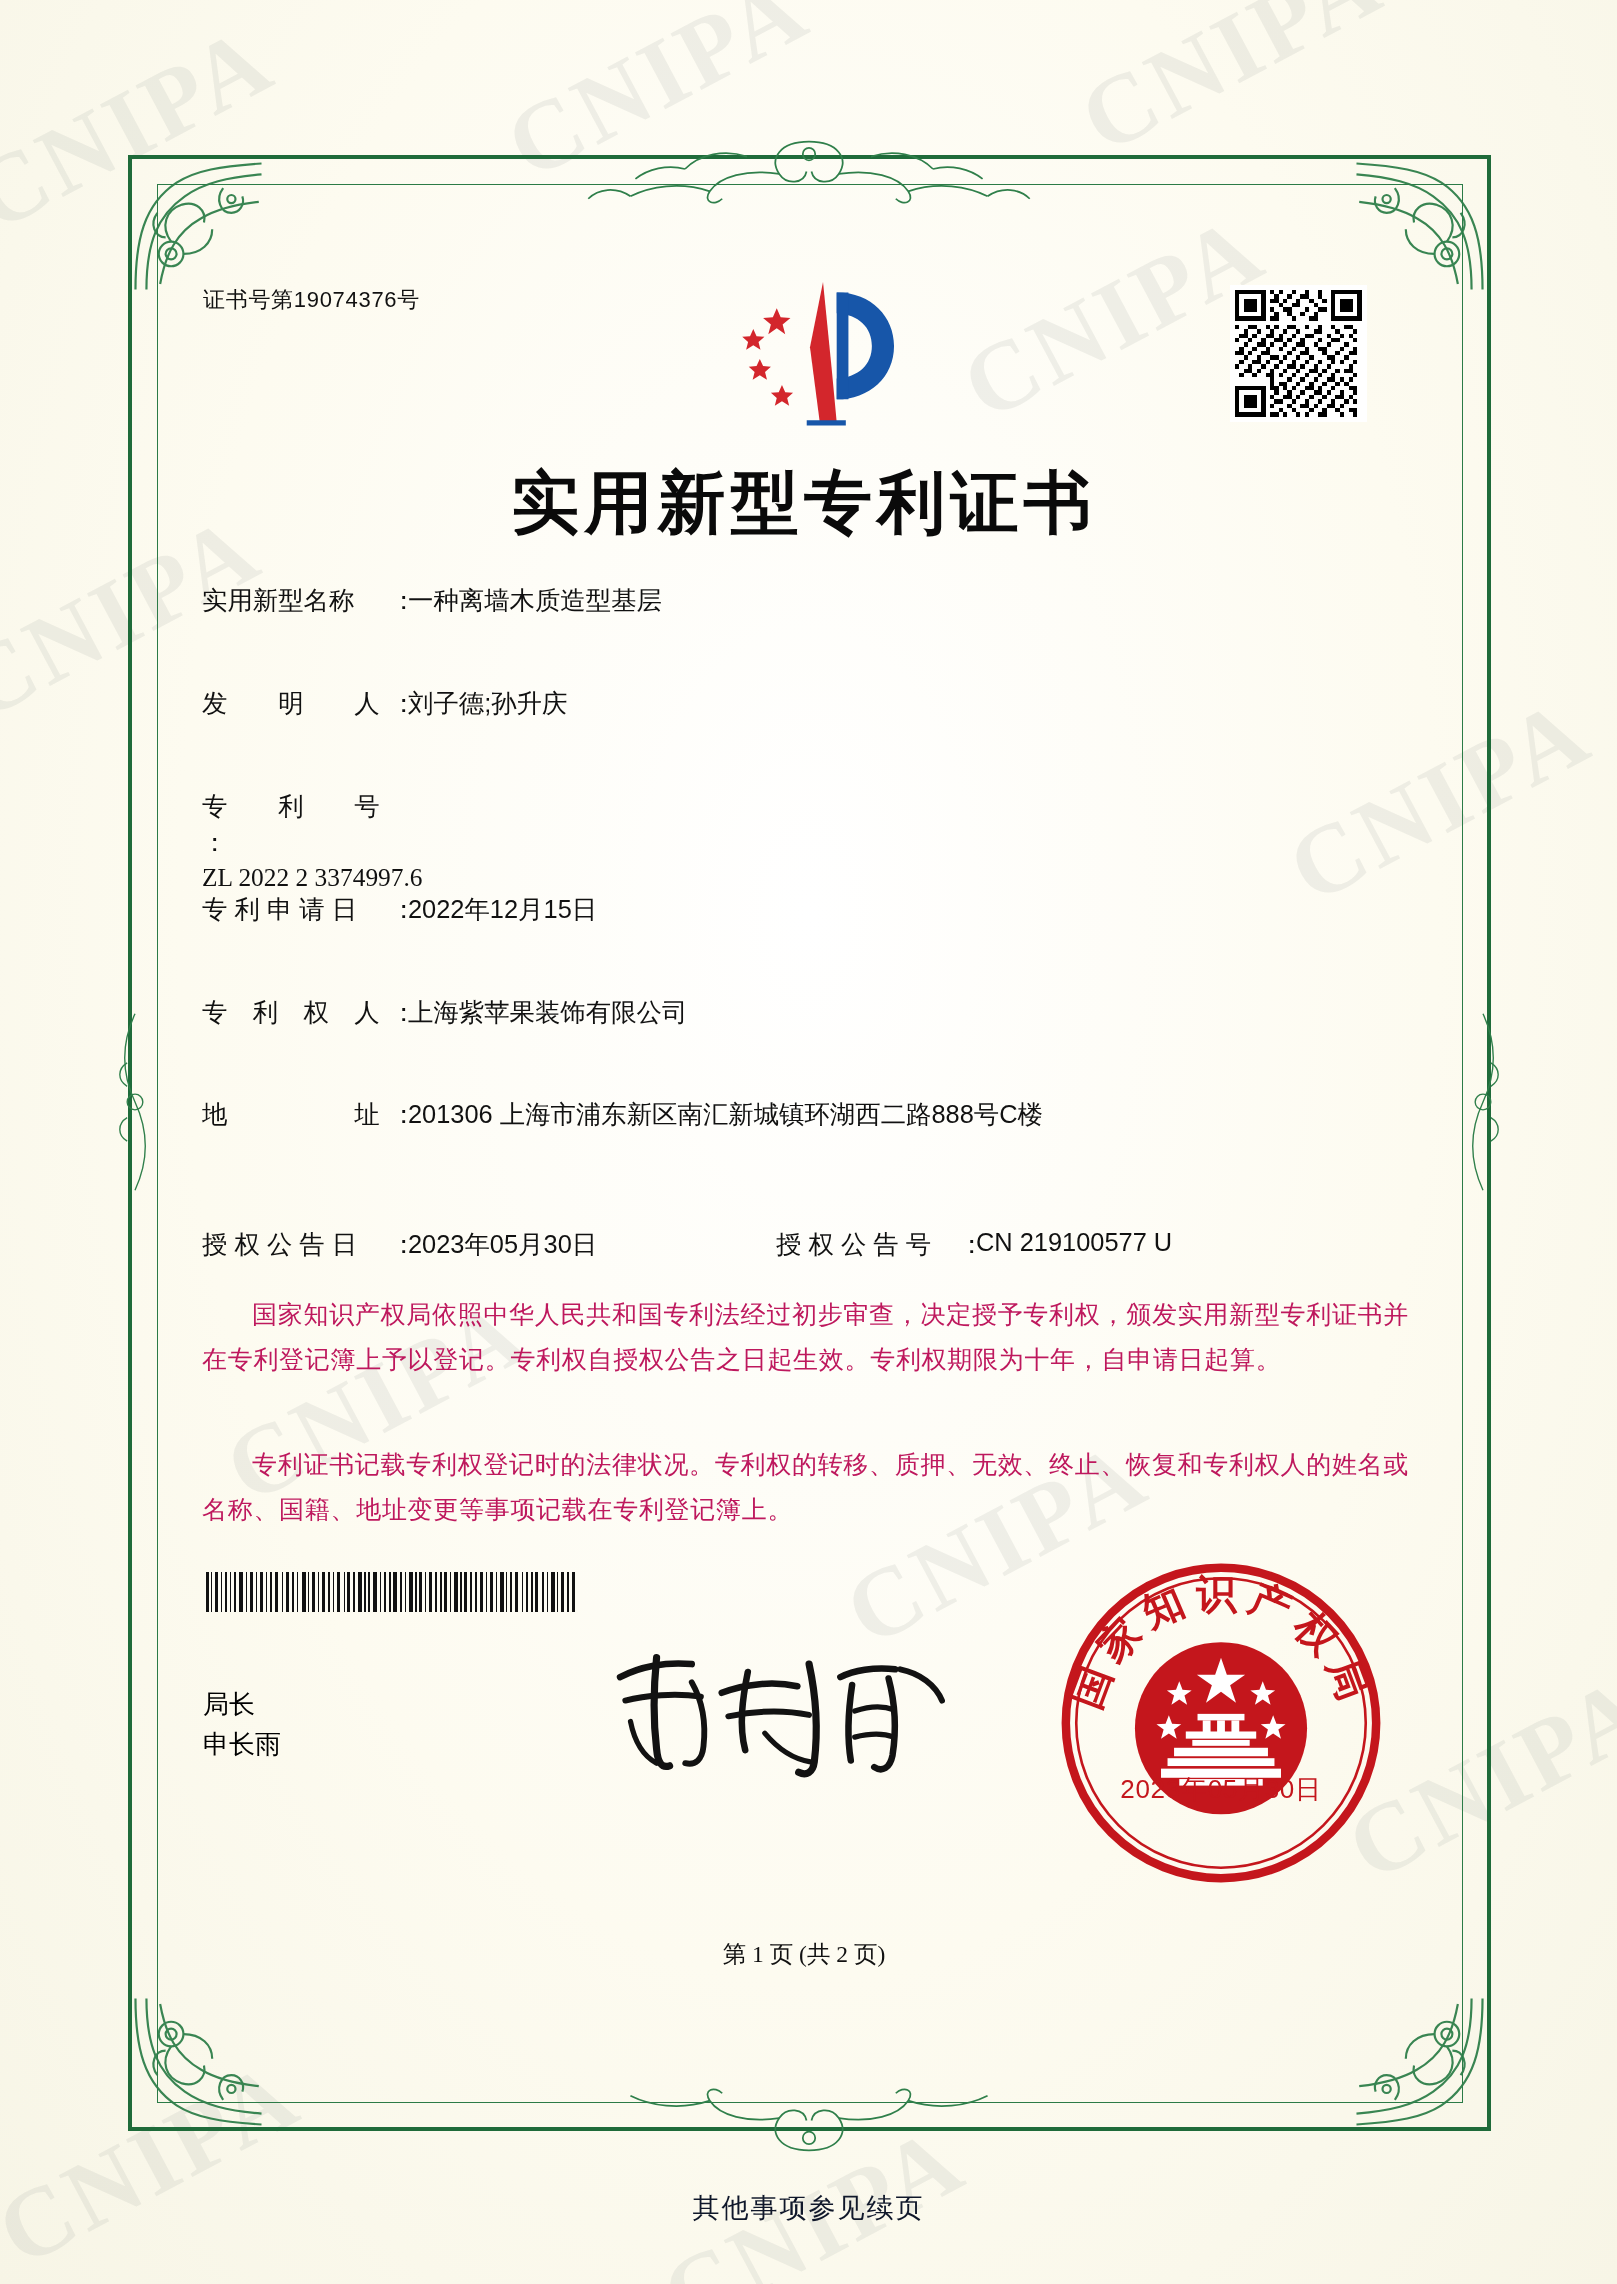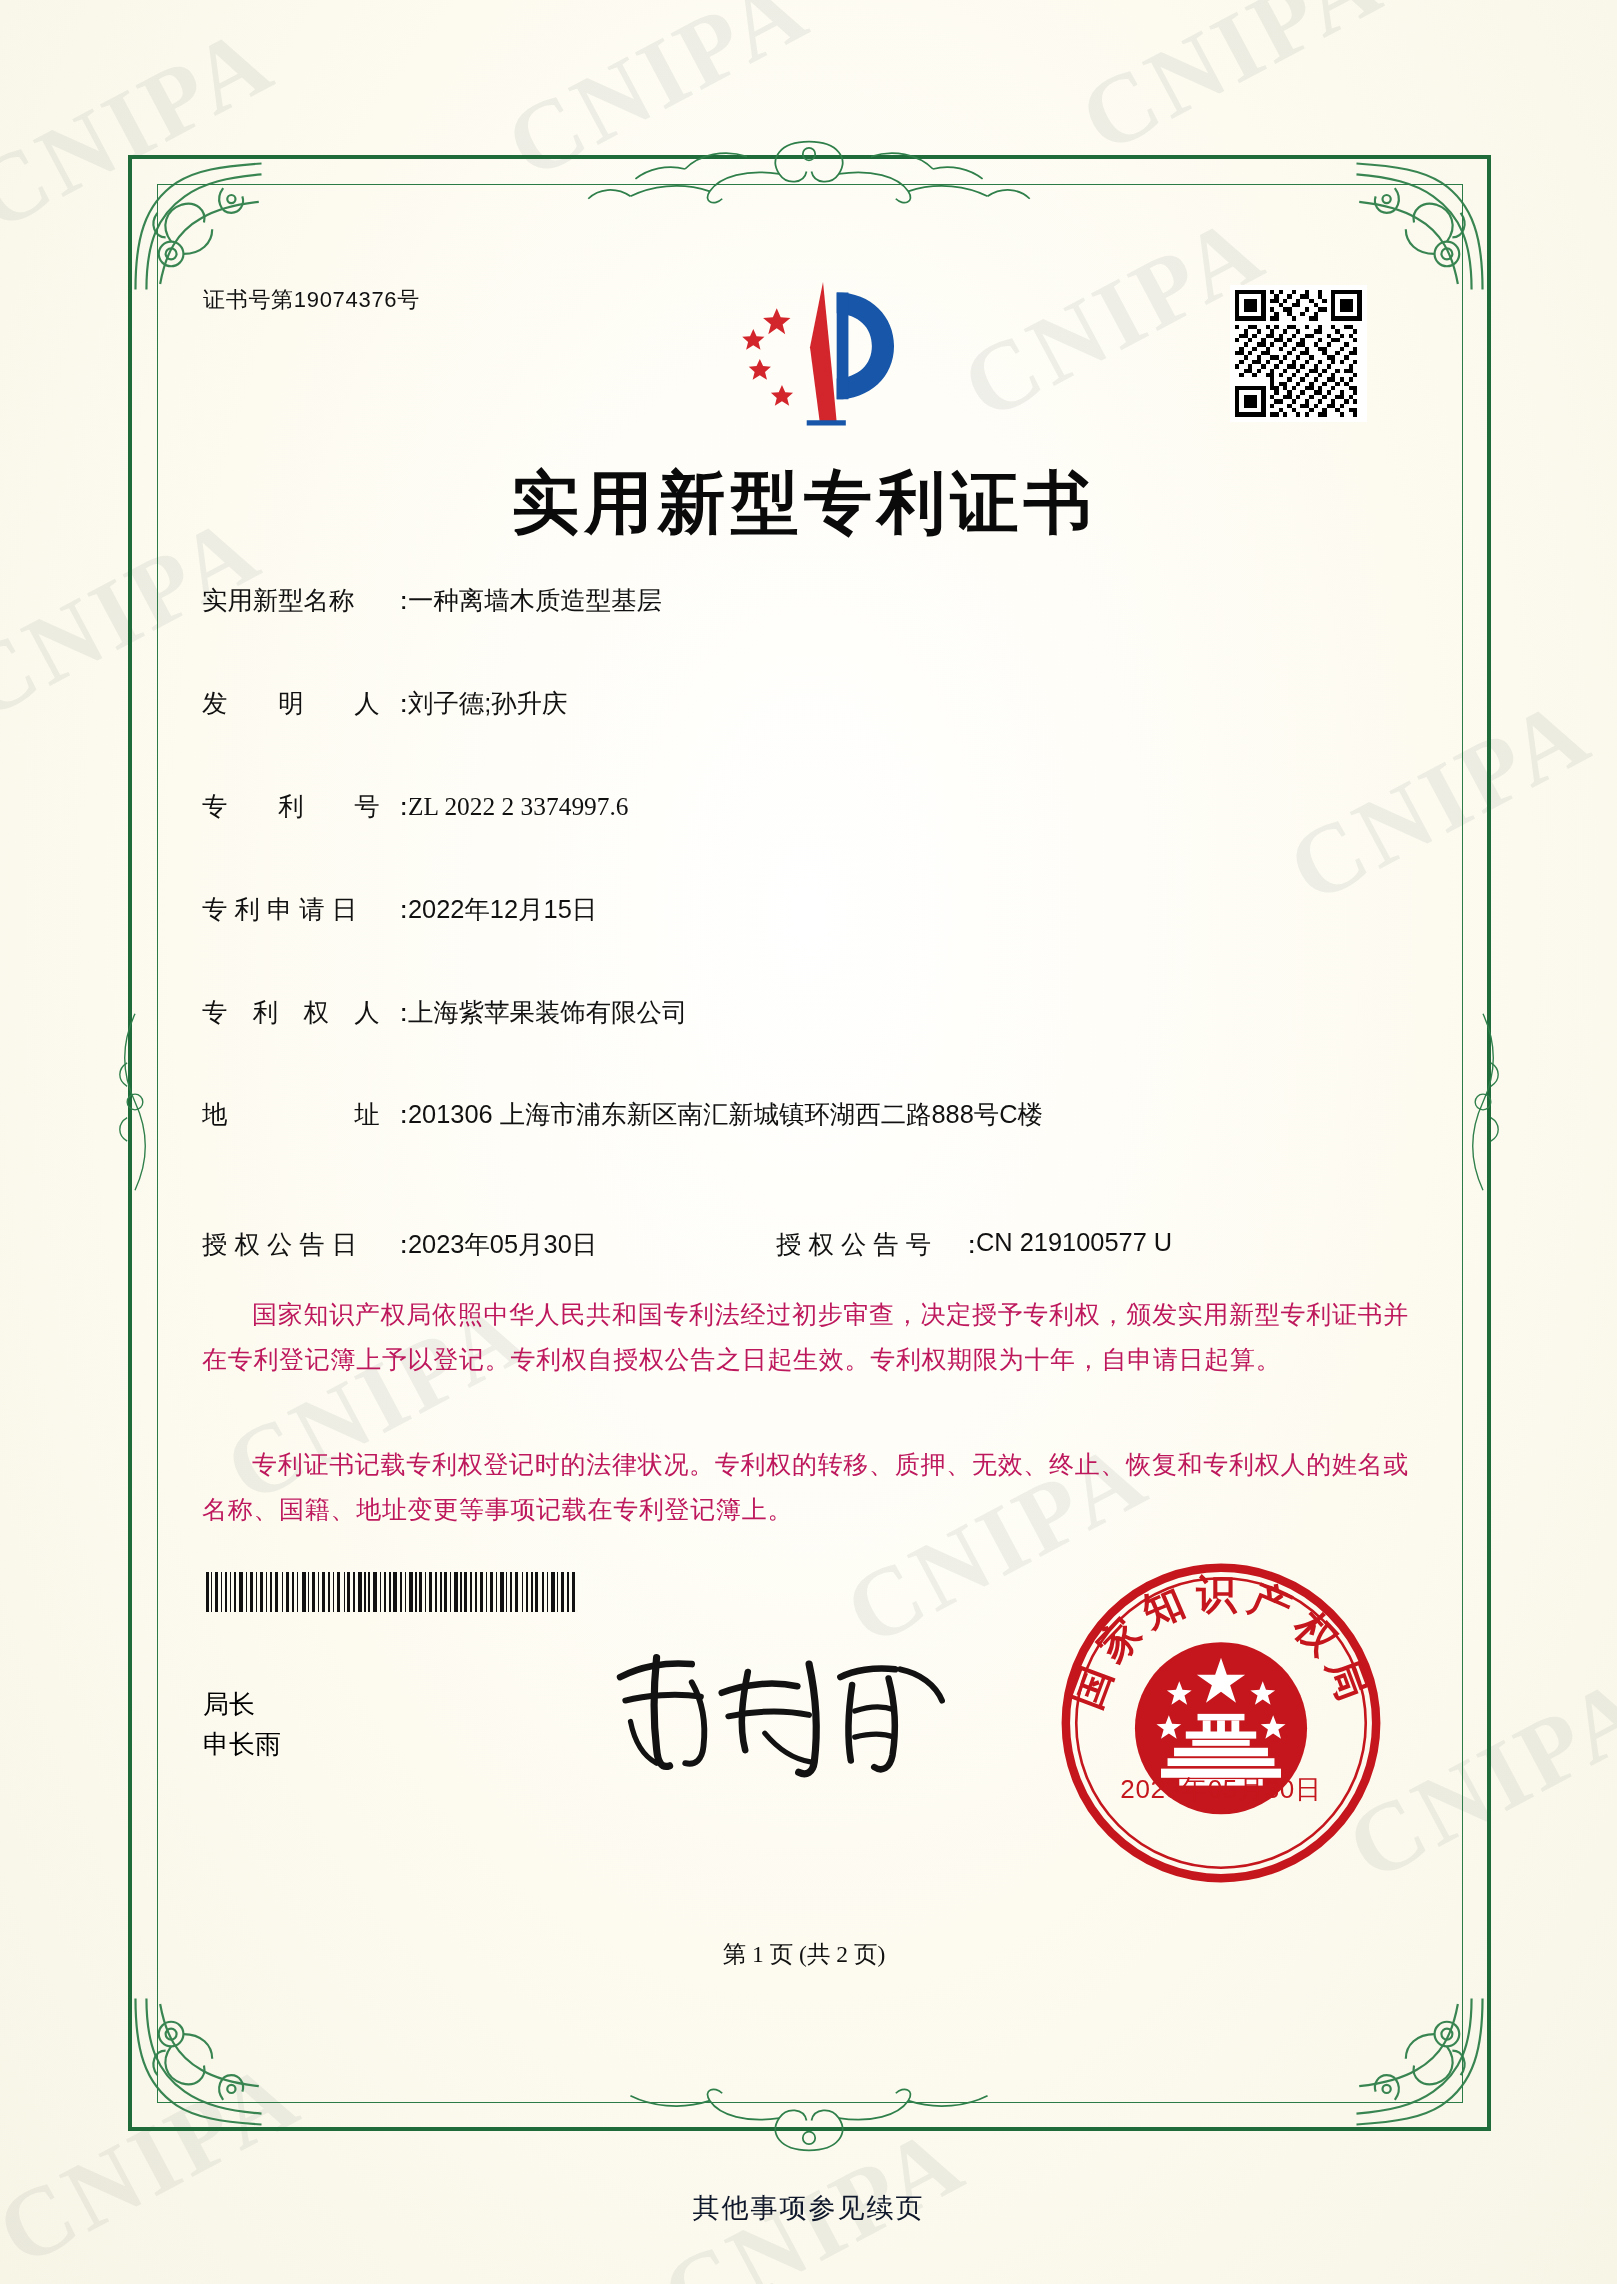--- a/index.html
+++ b/index.html
@@ -186,21 +186,21 @@
     width: 17px;
   }
   .field-value {
     flex: 1 1 auto;
     font-family: Liberation Sans, sans-serif;
   }
   .field-value.serif { font-family: "Liberation Serif", serif; }
 
   #row-name     { top: 399px; }
   #row-inventor { top: 502px; }
-  #row-patentno { top: 605px; }
+  #row-patentno { top: 605px; flex-direction: column; }
   #row-appdate  { top: 708px; }
   #row-holder   { top: 811px; }
   #row-address  { top: 913px; }
 
   #row-grant {
     position: absolute;
     left: 51px;
     top: 1044px;
     width: 1226px;
     font-size: 25.4px;

